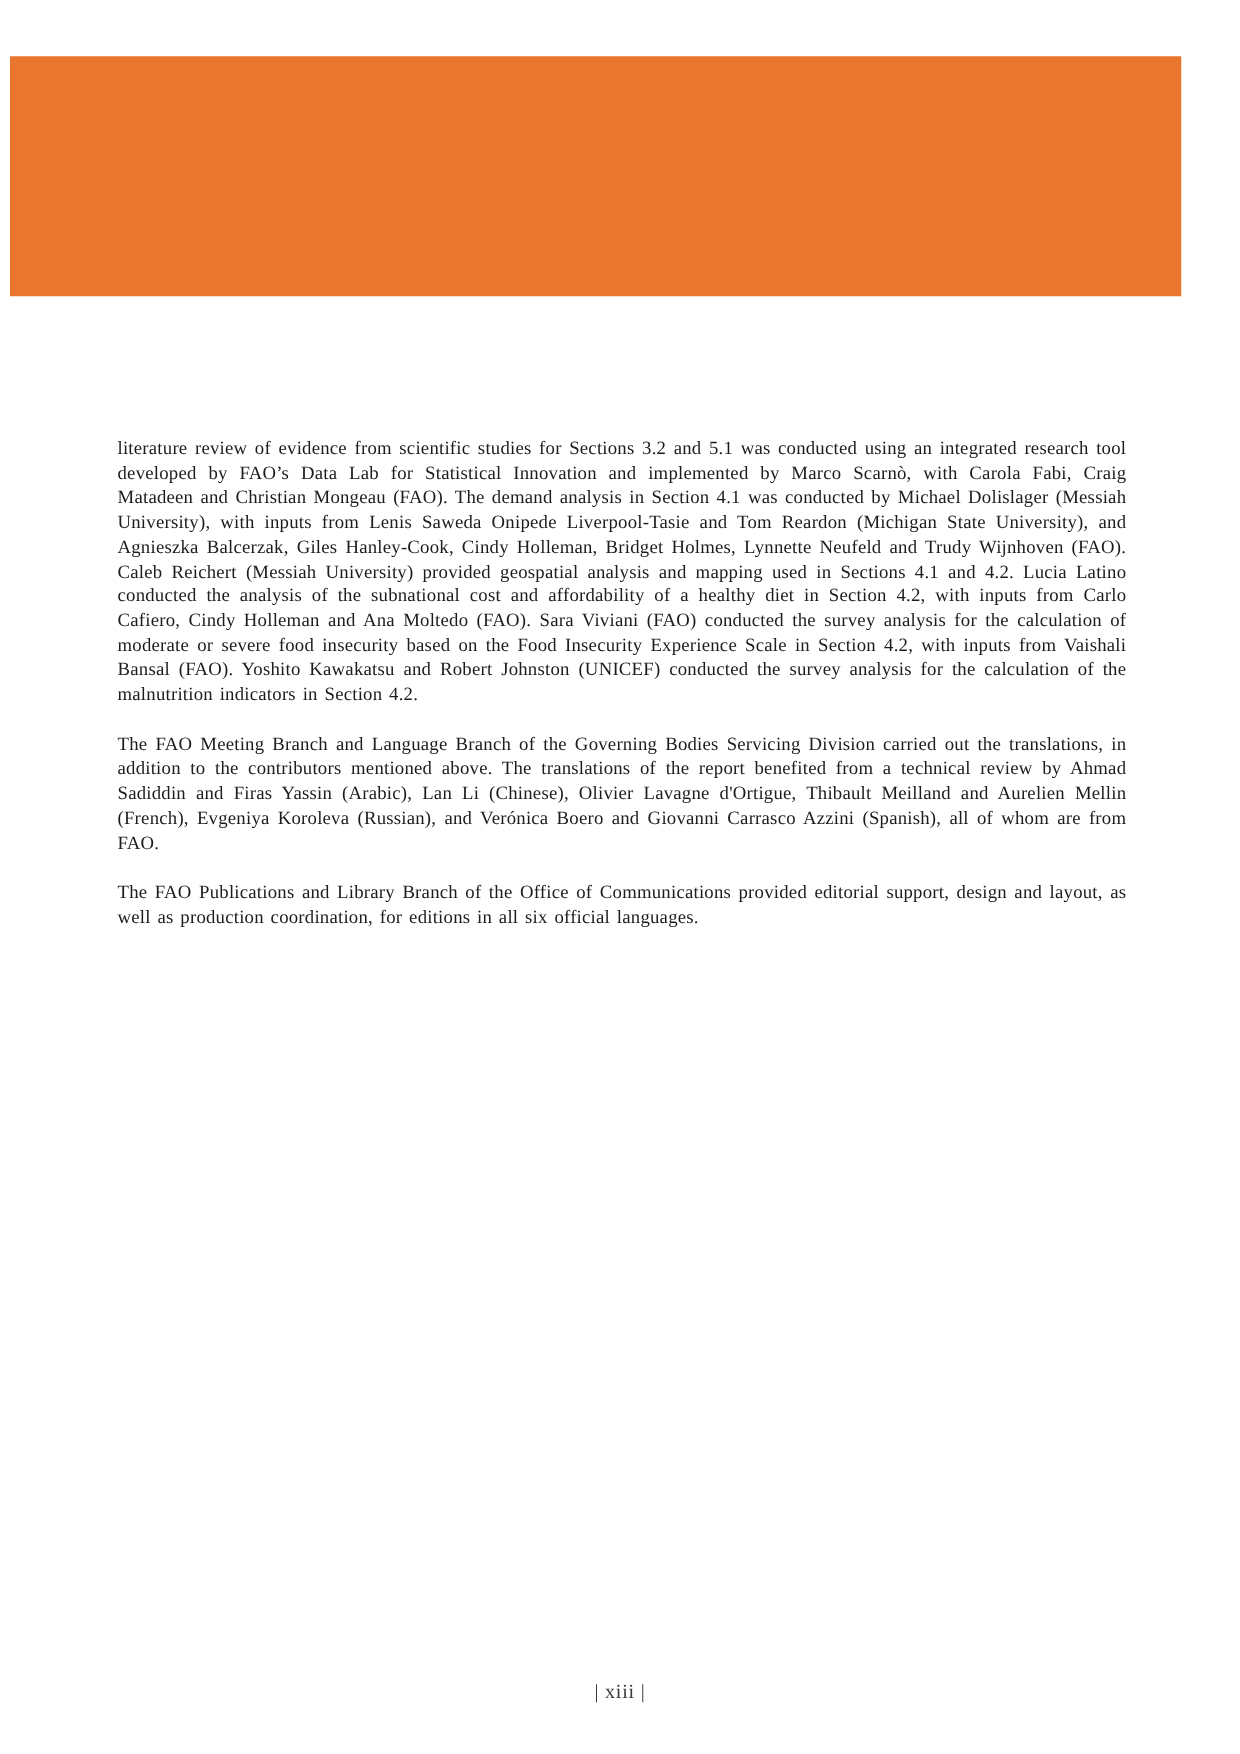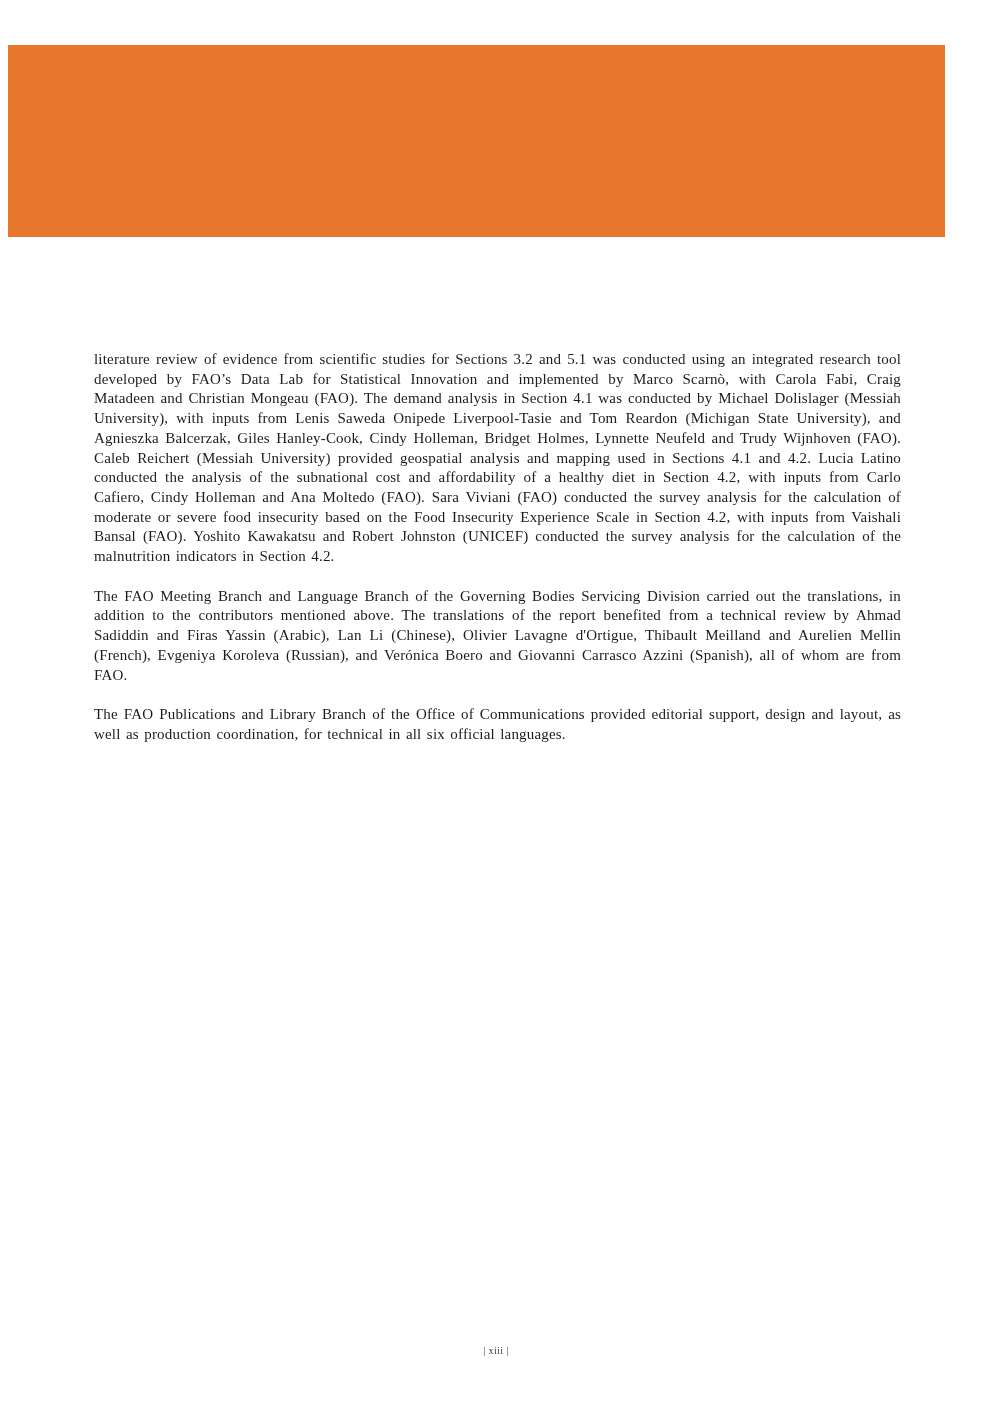--- a/index.html
+++ b/index.html
@@ -37,33 +37,33 @@
   }
   .body-text p {
     margin: 0 0 20px 0;
   }
   .page-number {
     position: absolute;
     left: 0;
     width: 100%;
     top: 1345px;
     text-align: center;
-    font-size: 10px;
+    font-size: 16px;
     letter-spacing: 0.04em;
     color: #3b3b3b;
   }
 </style>
 </head>
 <body>
 
 <div class="page">
 
   <div class="banner" style="background-color: rgb(232, 118, 45);"></div>
 
   <main class="body-text">
     <p>literature review of evidence from scientific studies for Sections 3.2 and 5.1 was conducted using an integrated research tool developed by FAO’s Data Lab for Statistical Innovation and implemented by Marco Scarnò, with Carola Fabi, Craig Matadeen and Christian Mongeau (FAO). The demand analysis in Section 4.1 was conducted by Michael Dolislager (Messiah University), with inputs from Lenis Saweda Onipede Liverpool-Tasie and Tom Reardon (Michigan State University), and Agnieszka Balcerzak, Giles Hanley-Cook, Cindy Holleman, Bridget Holmes, Lynnette Neufeld and Trudy Wijnhoven (FAO). Caleb Reichert (Messiah University) provided geospatial analysis and mapping used in Sections 4.1 and 4.2. Lucia Latino conducted the analysis of the subnational cost and affordability of a healthy diet in Section 4.2, with inputs from Carlo Cafiero, Cindy Holleman and Ana Moltedo (FAO). Sara Viviani (FAO) conducted the survey analysis for the calculation of moderate or severe food insecurity based on the Food Insecurity Experience Scale in Section 4.2, with inputs from Vaishali Bansal (FAO). Yoshito Kawakatsu and Robert Johnston (UNICEF) conducted the survey analysis for the calculation of the malnutrition indicators in Section 4.2.</p>
     <p>The FAO Meeting Branch and Language Branch of the Governing Bodies Servicing Division carried out the translations, in addition to the contributors mentioned above. The translations of the report benefited from a technical review by Ahmad Sadiddin and Firas Yassin (Arabic), Lan Li (Chinese), Olivier Lavagne d'Ortigue, Thibault Meilland and Aurelien Mellin (French), Evgeniya Koroleva (Russian), and Verónica Boero and Giovanni Carrasco Azzini (Spanish), all of whom are from FAO.</p>
-    <p>The FAO Publications and Library Branch of the Office of Communications provided editorial support, design and layout, as well as production coordination, for technical in all six official languages.</p>
+    <p>The FAO Publications and Library Branch of the Office of Communications provided editorial support, design and layout, as well as production coordination, for editions in all six official languages.</p>
   </main>
 
   <footer class="page-number">| xiii |</footer>
 
 </div>
 
 </body></html>

